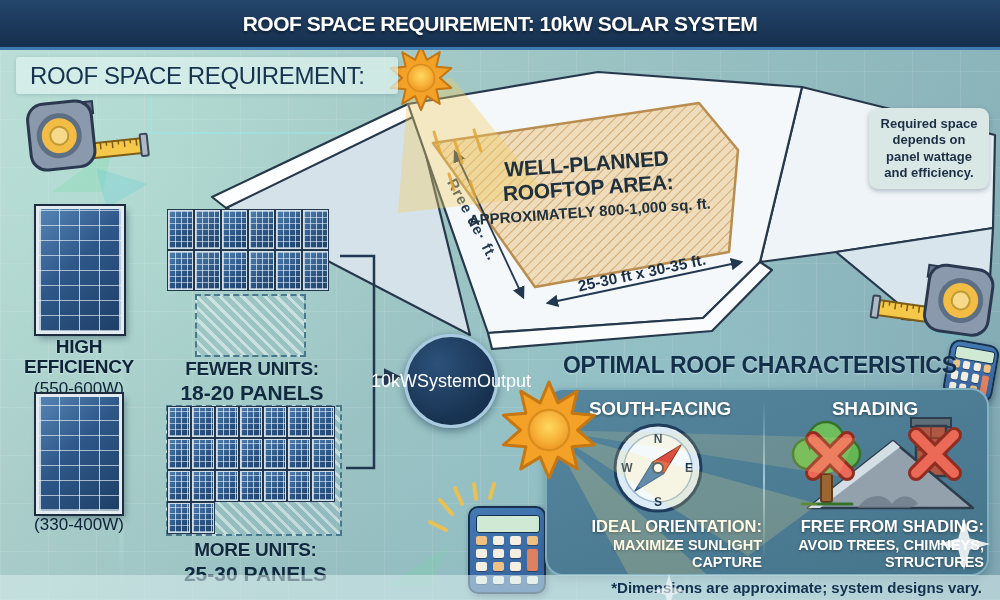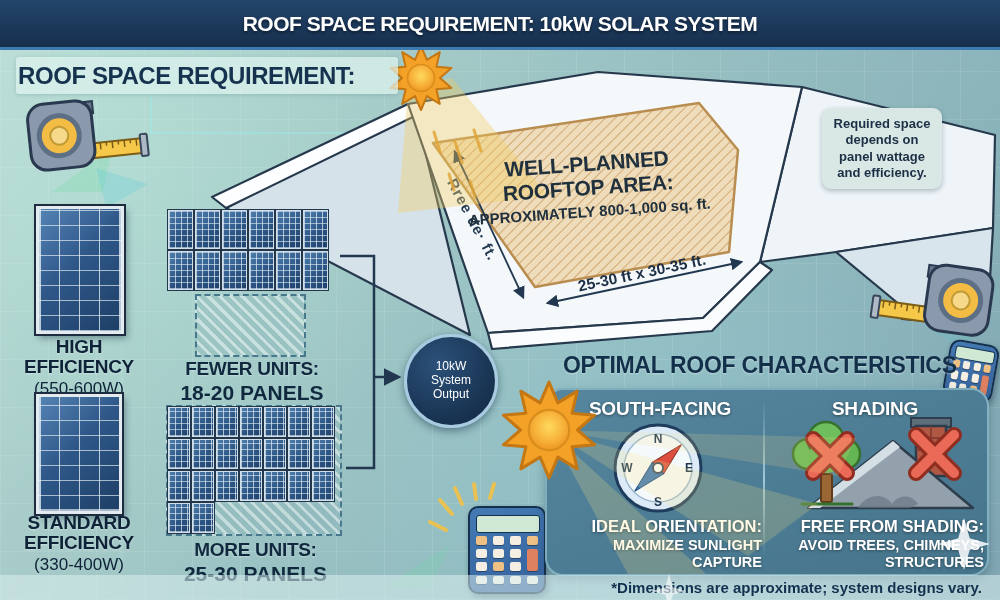--- a/index.html
+++ b/index.html
@@ -17,30 +17,30 @@
   .shard{z-index:0;opacity:.5;filter:blur(.5px);}
   .streak{z-index:0;}
   
   .header-bar{left:0;top:0;width:1000px;height:47px;background:linear-gradient(180deg,#24466b,#1b3759 60%,#16304d);
     border-bottom:3px solid #3d7ab2;z-index:2;display:flex;align-items:center;justify-content:center;}
   .header-bar .t1{color:#fff;font-size:21px;font-weight:800;letter-spacing:-.5px;text-shadow:0 2px 3px rgba(0,0,0,.45);}
   .header-bar .t2{color:#eef5fb;font-size:27px;font-weight:400;margin-left:9px;letter-spacing:-.5px;text-shadow:0 2px 3px rgba(0,0,0,.45);}
   
   .section-title{left:16px;top:57px;width:382px;height:37px;background:rgba(222,243,238,.72);
     border-radius:3px;z-index:2;display:flex;align-items:center;box-shadow:0 1px 4px rgba(30,70,90,.18);}
-  .section-title span{color:#15324e;font-size:24px;font-weight:700;letter-spacing:-.4px;padding-left:2px;}
+  .section-title span{color:#15324e;font-size:24px;font-weight:400;letter-spacing:-.4px;padding-left:14px;}
   svg{position:absolute;overflow:visible;}
   #roof-svg{left:0;top:0;z-index:1;pointer-events:none;}
   #fx-svg{left:0;top:0;z-index:3;pointer-events:none;}
   
   .roof-area-text{left:452px;top:152px;width:272px;z-index:2;text-align:center;transform:rotate(-4deg);color:#20303c;}
   .roof-area-text .l{font-size:21px;font-weight:800;line-height:1.12;letter-spacing:-.3px;}
   .roof-area-text .s{font-size:15px;font-weight:600;margin-top:4px;}
   
-  .note-box{left:822px;top:108px;width:108px;z-index:2;background:#d9e8e5;border-radius:9px;
+  .note-box{left:869px;top:108px;width:108px;z-index:2;background:#d9e8e5;border-radius:9px;
     padding:8px 6px;box-shadow:0 2px 5px rgba(20,50,70,.3);color:#1c2f45;font-size:13px;
     font-weight:600;text-align:center;line-height:1.25;}
   
   .bigpanel{z-index:2;border:3px solid #e3ebf1;box-shadow:0 0 0 2px #1d2c3e,3px 4px 7px rgba(10,30,50,.4);
     background:
       repeating-linear-gradient(90deg,rgba(235,244,250,.75) 0 1.5px,transparent 1.5px 20px),
       repeating-linear-gradient(0deg,rgba(235,244,250,.65) 0 1.5px,transparent 1.5px 15px),
       linear-gradient(135deg,#5585b5 0%,#2e5788 45%,#1d3f66 100%);}
   .ptype-label{z-index:2;text-align:center;color:#0e2238;}
   .ptype-label .t{font-size:19px;font-weight:800;line-height:1.05;letter-spacing:-.3px;text-shadow:0 1px 2px rgba(255,255,255,.4);}
@@ -56,22 +56,22 @@
   .grid-fewer .spanel{width:23px;height:37px;}
   .grid-more .spanel{width:20px;height:28px;}
   .hatch{z-index:1;border:2px dashed #47788c;
     background:repeating-linear-gradient(45deg,rgba(255,255,255,.40) 0 3px,rgba(125,170,178,.28) 3px 8px);}
   .array-label{z-index:2;text-align:center;color:#10293f;}
   .array-label .t{font-size:19px;font-weight:800;letter-spacing:-.3px;text-shadow:0 1px 2px rgba(255,255,255,.35);}
   .array-label .s{font-size:21px;font-weight:600;margin-top:1px;}
   
   .output-circle{left:404px;top:334px;width:88px;height:88px;border-radius:50%;z-index:2;
     background:radial-gradient(circle at 35% 30%,#2c517a,#16304d 75%);border:3px solid #a9cbe2;
-    box-shadow:0 3px 8px rgba(10,35,60,.45);display:flex;flex-direction:column;align-items:center;justify-content:center;
-    color:#fff;font-size:12px;line-height:1.16;font-weight:500;}
+    box-shadow:0 3px 8px rgba(10,35,60,.45);display:flex;align-items:center;justify-content:center;
+    color:#fff;font-size:18px;line-height:1.16;font-weight:500;}
   
   .calc{z-index:2;background:linear-gradient(160deg,#447ab4,#35619b);border:2.5px solid #14304e;border-radius:10px;
     box-shadow:2px 3px 6px rgba(10,30,50,.4);}
   .calc .screen{position:absolute;left:8%;top:8%;width:84%;height:19%;background:#cfe9d4;border:1.5px solid #14304e;border-radius:3px;}
   .calc .keys{position:absolute;left:8%;top:33%;width:84%;height:58%;display:grid;
     grid-template-columns:repeat(4,1fr);grid-auto-rows:1fr;gap:9%;}
   .calc .k{border-radius:2px;background:#f4efe2;box-shadow:0 1px 0 rgba(0,0,0,.35);}
   .calc .k.o{background:#efc083;}
   .calc .k.tall{grid-row:span 2;background:#de8160;}
   
@@ -200,21 +200,20 @@
     <span>Required space depends on panel wattage and efficiency.</span>
   </div>
 
   <div class="abs bigpanel" style="left:36px;top:206px;width:82px;height:122px;"></div>
   <div class="abs ptype-label" style="left:4px;top:337px;width:150px;">
     <div class="t">HIGH EFFICIENCY</div>
     <div class="w">(550-600W)</div>
   </div>
   <div class="abs bigpanel" style="left:36px;top:394px;width:80px;height:114px;"></div>
   <div class="abs ptype-label" style="left:4px;top:513px;width:150px;">
-    <div class="t">STANDARD EFFICIENCY</div>
     <div class="w">(330-400W)</div>
   </div>
 
   <div class="abs hatch" style="left:195px;top:294px;width:107px;height:59px;"></div>
   <div class="abs pgrid grid-fewer" style="left:168px;top:210px;">
       <div class="prow">
         <div class="spanel"></div>
         <div class="spanel"></div>
         <div class="spanel"></div>
         <div class="spanel"></div>

